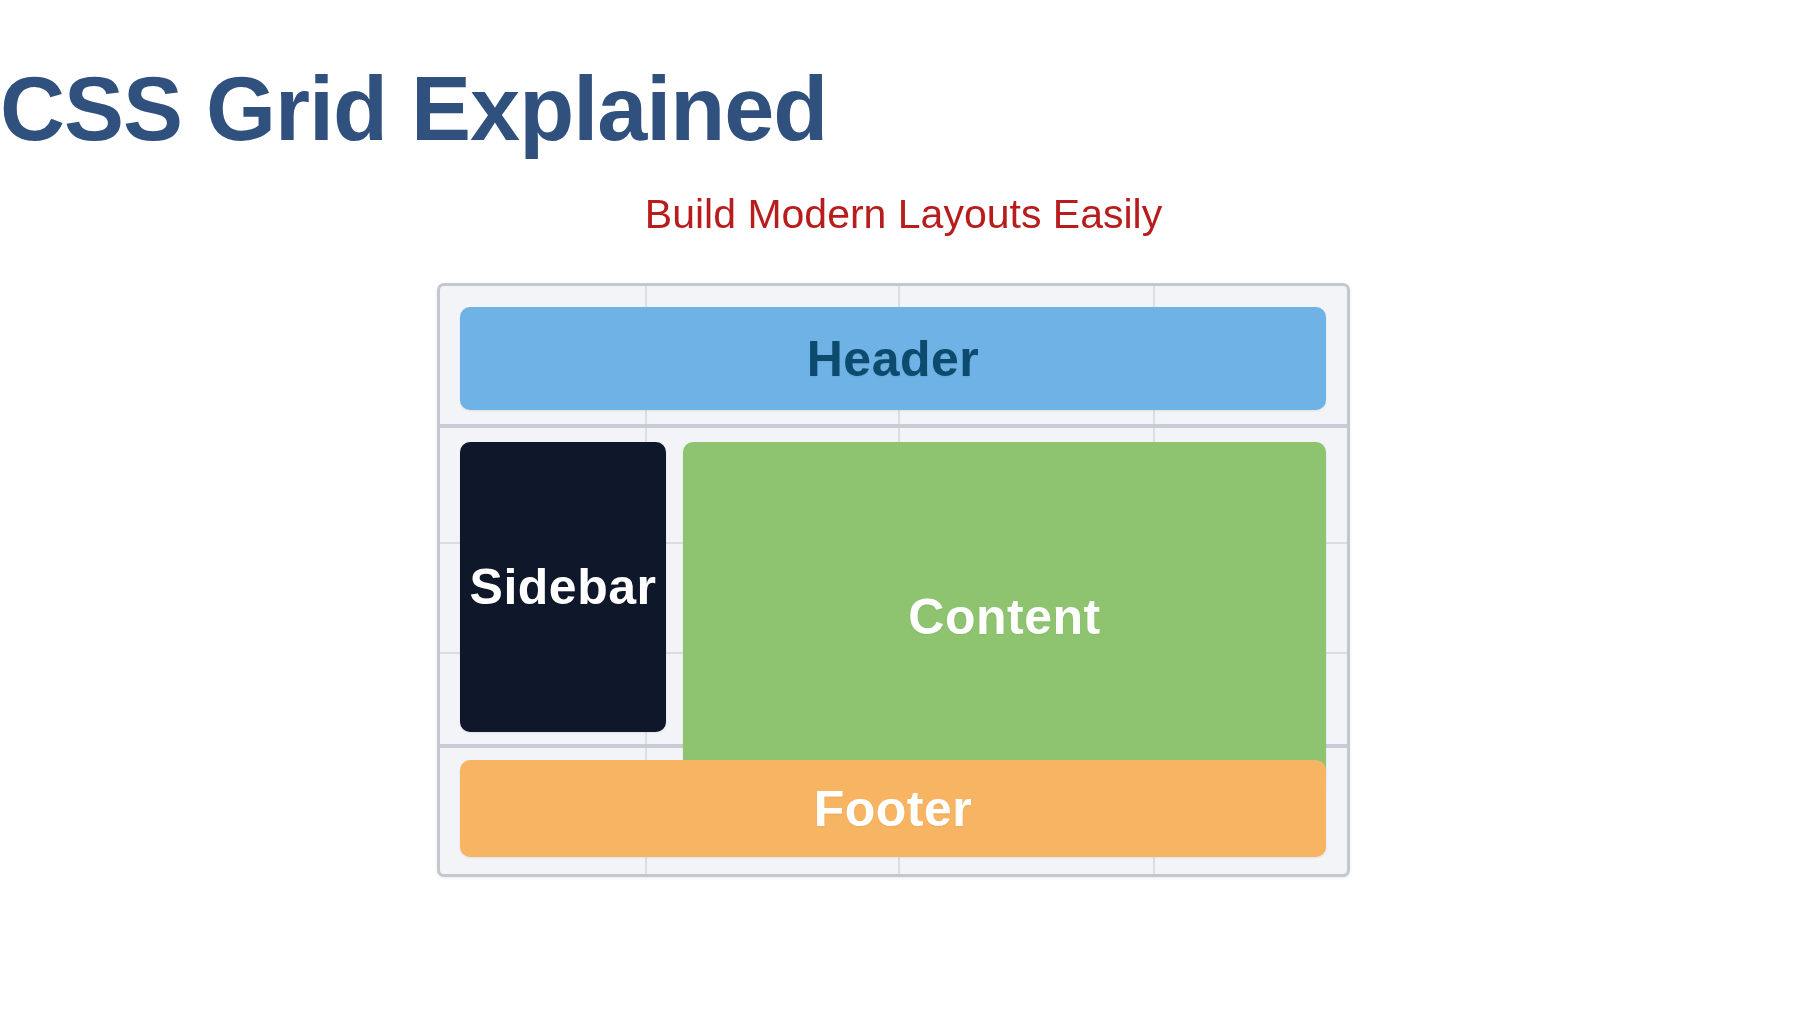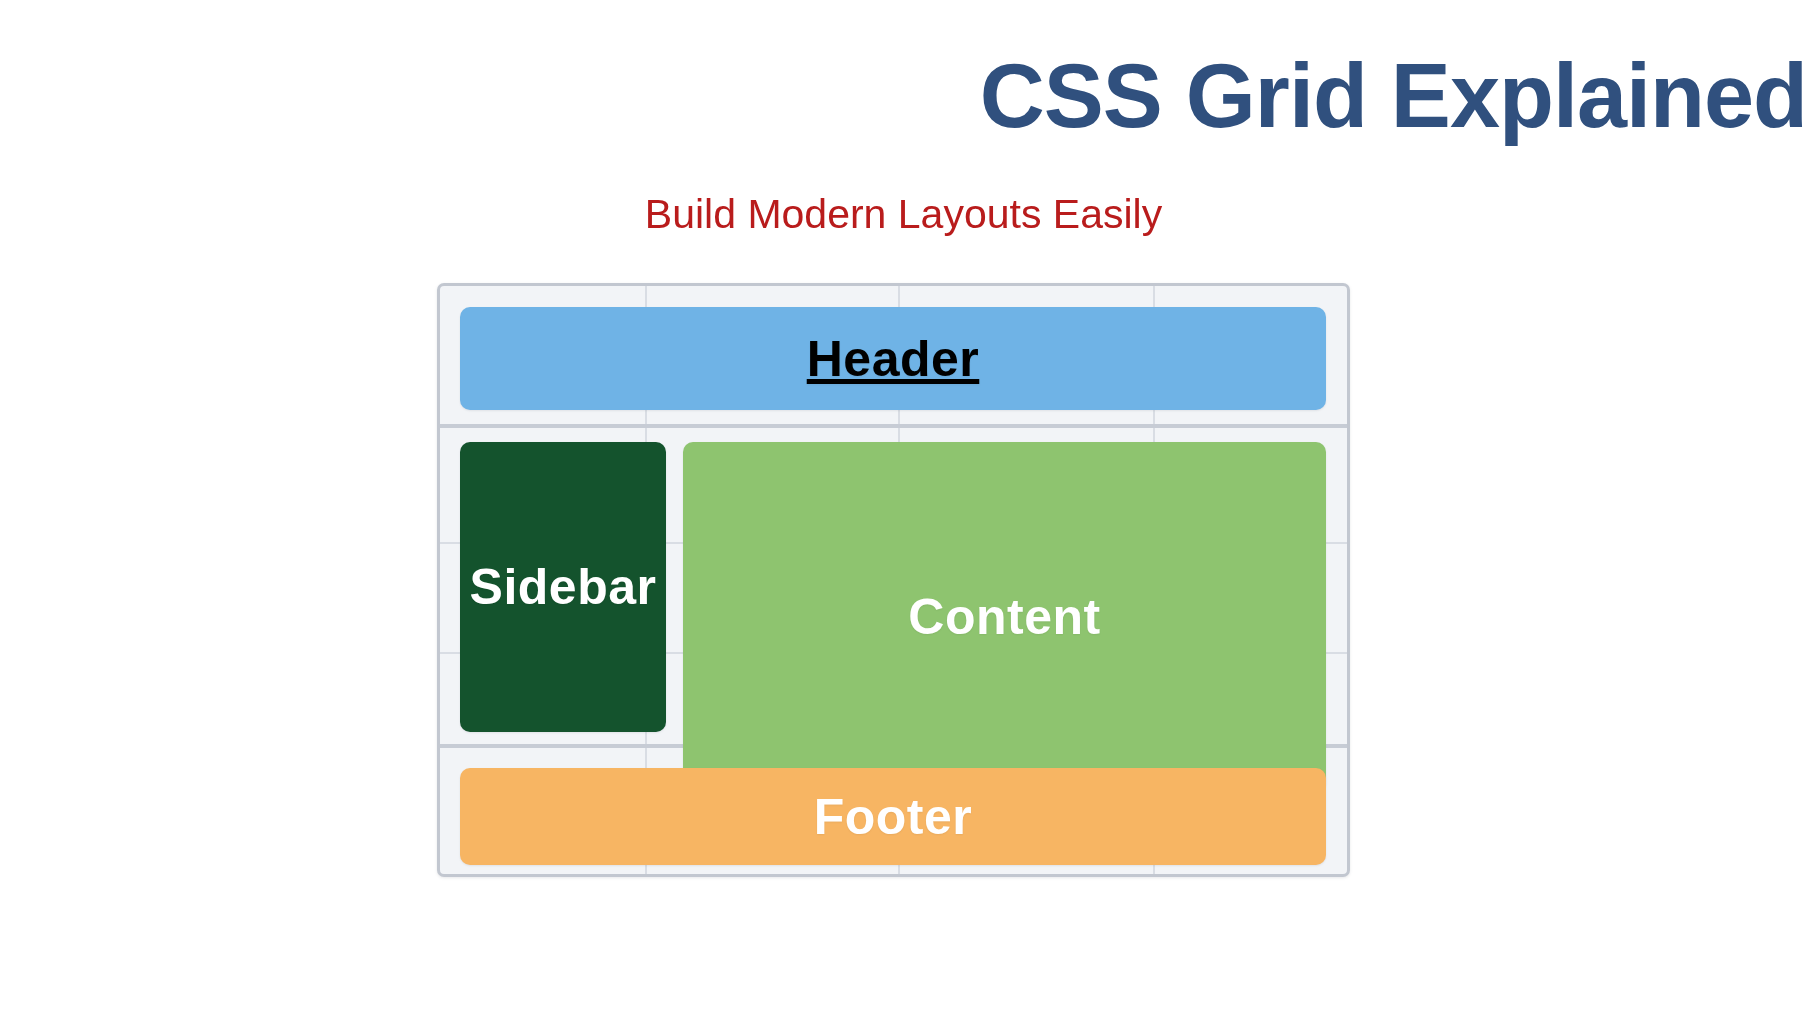--- a/index.html
+++ b/index.html
@@ -13,24 +13,24 @@
     position: relative;
   }
   .canvas {
     position: absolute;
     inset: 0;
     width: 1807px;
     height: 1017px;
   }
   .page-title {
     position: absolute;
-    top: 45px;
+    top: 58px;
     left: 0;
     width: 1807px;
-    text-align: right;
+    text-align: left;
     font-size: 90px;
     line-height: 1.15;
     font-weight: 800;
     letter-spacing: -1px;
   }
   .page-subtitle {
     position: absolute;
     top: 190px;
     left: 0;
     width: 1807px;
@@ -99,29 +99,29 @@
       <div class="gl v" style="left:205px"></div>
       <div class="gl v" style="left:458px"></div>
       <div class="gl v" style="left:713px"></div>
       <div class="gl h thick" style="top:138px"></div>
       <div class="gl h" style="top:256px"></div>
       <div class="gl h" style="top:366px"></div>
       <div class="gl h thick" style="top:458px"></div>
     </div>
 
     <div class="block block-header" style="background-color: rgb(111, 179, 230);">
-      <span class="block-label" style="color: #000000; text-decoration: underline;">Header</span>
+      <span class="block-label" style="color: #0c4a6e;">Header</span>
     </div>
 
-    <div class="block block-sidebar" style="background-color: #14532d;">
+    <div class="block block-sidebar" style="background-color: #0f172a;">
       <span class="block-label" style="color: rgb(255, 255, 255);">Sidebar</span>
     </div>
 
     <div class="block block-content" style="background-color: rgb(142, 196, 111);">
       <span class="block-label" style="color: rgb(255, 255, 255);">Content</span>
     </div>
 
-    <div class="block block-footer" style="background-color: rgb(247, 181, 99); margin-top: 8px;">
+    <div class="block block-footer" style="background-color: rgb(247, 181, 99);">
       <span class="block-label" style="color: rgb(255, 255, 255);">Footer</span>
     </div>
 
   </div>
 </div>
 
 </body></html>

